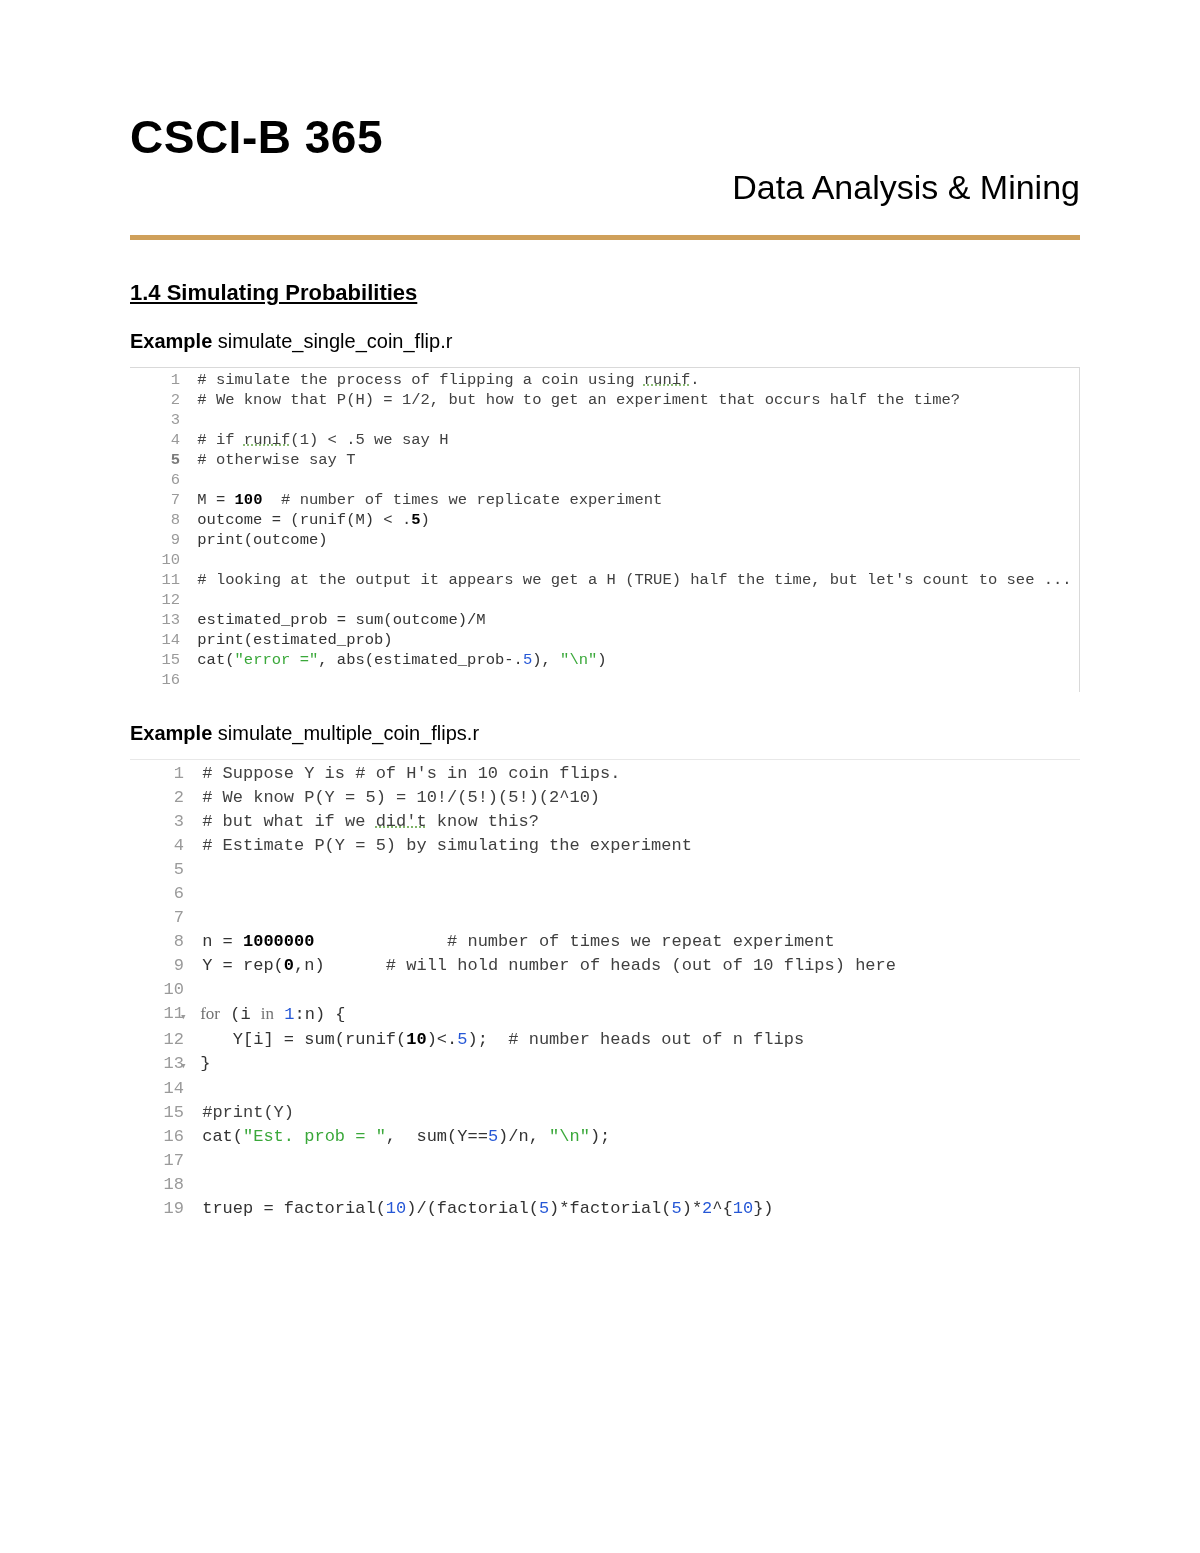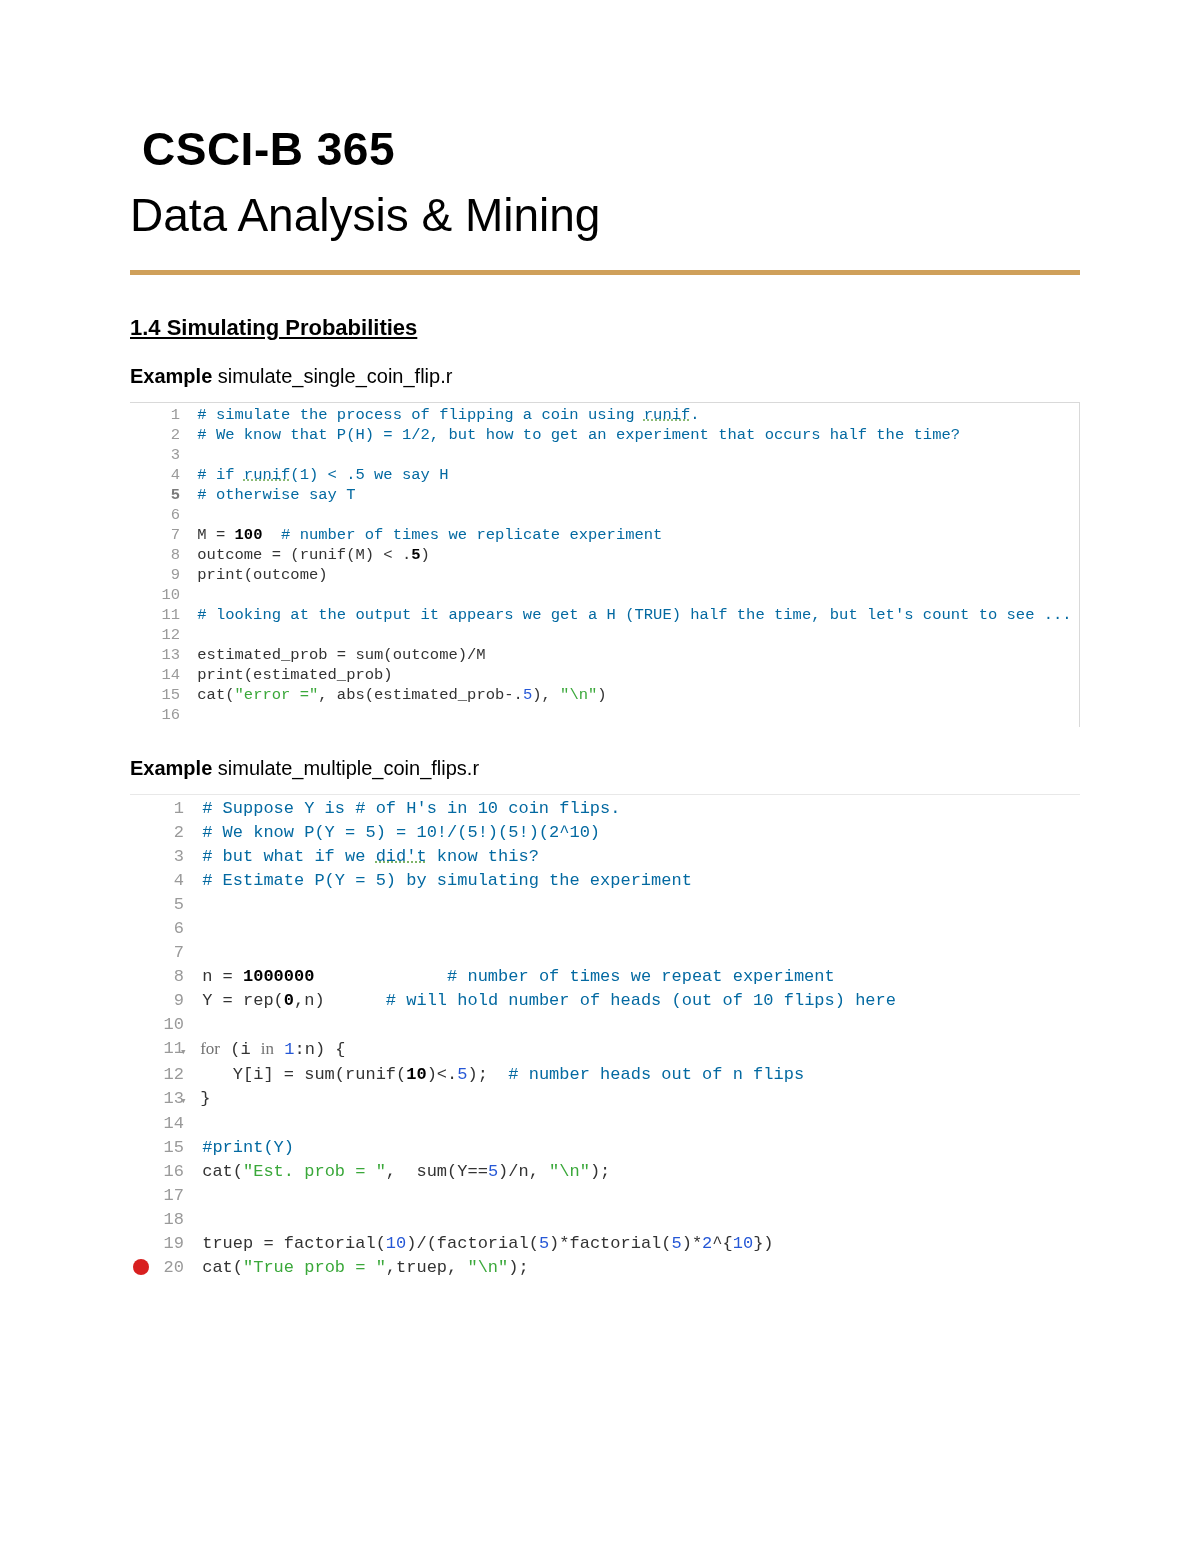--- a/index.html
+++ b/index.html
@@ -14,26 +14,27 @@
     min-height: 1553px;
     margin: 0 auto;
     padding: 110px 120px 60px 130px;
     box-sizing: border-box;
     background: #fff;
   }
   .course-code {
     font-size: 46px;
     font-weight: 800;
     letter-spacing: 0.5px;
-    margin: 12px;
+    margin: 0;
   }
   .course-title {
-    font-size: 46px;
+    font-size: 34px;
     font-weight: 400;
     margin: 4px 0 0 0;
+    text-align: right;
   }
   hr.divider {
     border: none;
     border-top: 5px solid #cfa05a;
     margin: 28px 0 40px 0;
   }
   .section-title {
     font-size: 22px;
     font-weight: 700;
     text-decoration: underline;
@@ -82,21 +83,21 @@
   }
   .code-block.block2 .ln {
     width: 32px;
     flex: 0 0 32px;
   }
   .code-text {
     white-space: pre;
     flex: 1;
     color: #333;
   }
-  .code-text .c-comment { color: #0369a1; }
+  .code-text .c-comment { color: #404040; }
   .code-text .c-num { color: #000000; font-weight: 600; }
   .code-text .c-num-plain { color: #2557d6; }
   .code-text .c-str { color: #3aa83a; }
   .code-text .c-body { color: #333; }
   .code-text .c-kw { color: #737373; font-family: Liberation Serif, serif; }
   .code-text .u-dot { text-decoration: underline dotted #6aa84f; }
   .ln.bold { font-weight: 700; color: #7a7a7a; }
   .fold-marker {
     color: #9a9a9a;
     font-size: 11px;
@@ -310,20 +311,15 @@
       <div class="code-line">
         <span class="bp-gutter"></span>
         <span class="ln">18</span>
         <span class="code-text"> </span>
       </div>
       <div class="code-line">
         <span class="bp-gutter"></span>
         <span class="ln">19</span>
         <span class="code-text"> <span class="c-body">truep = factorial(</span><span class="c-num-plain">10</span><span class="c-body">)/(factorial(</span><span class="c-num-plain">5</span><span class="c-body">)*factorial(</span><span class="c-num-plain">5</span><span class="c-body">)*</span><span class="c-num-plain">2</span><span class="c-body">^{</span><span class="c-num-plain">10</span><span class="c-body">})</span></span>
       </div>
-      <div class="code-line">
-        <span class="bp-gutter"><span class="breakpoint-dot"></span></span>
-        <span class="ln">20</span>
-        <span class="code-text"> <span class="c-body">cat(</span><span class="c-str">"True prob = "</span><span class="c-body">,truep, </span><span class="c-str">"\n"</span><span class="c-body">);</span></span>
-      </div>
     </div>
 
 </div>
 
 </body></html>

